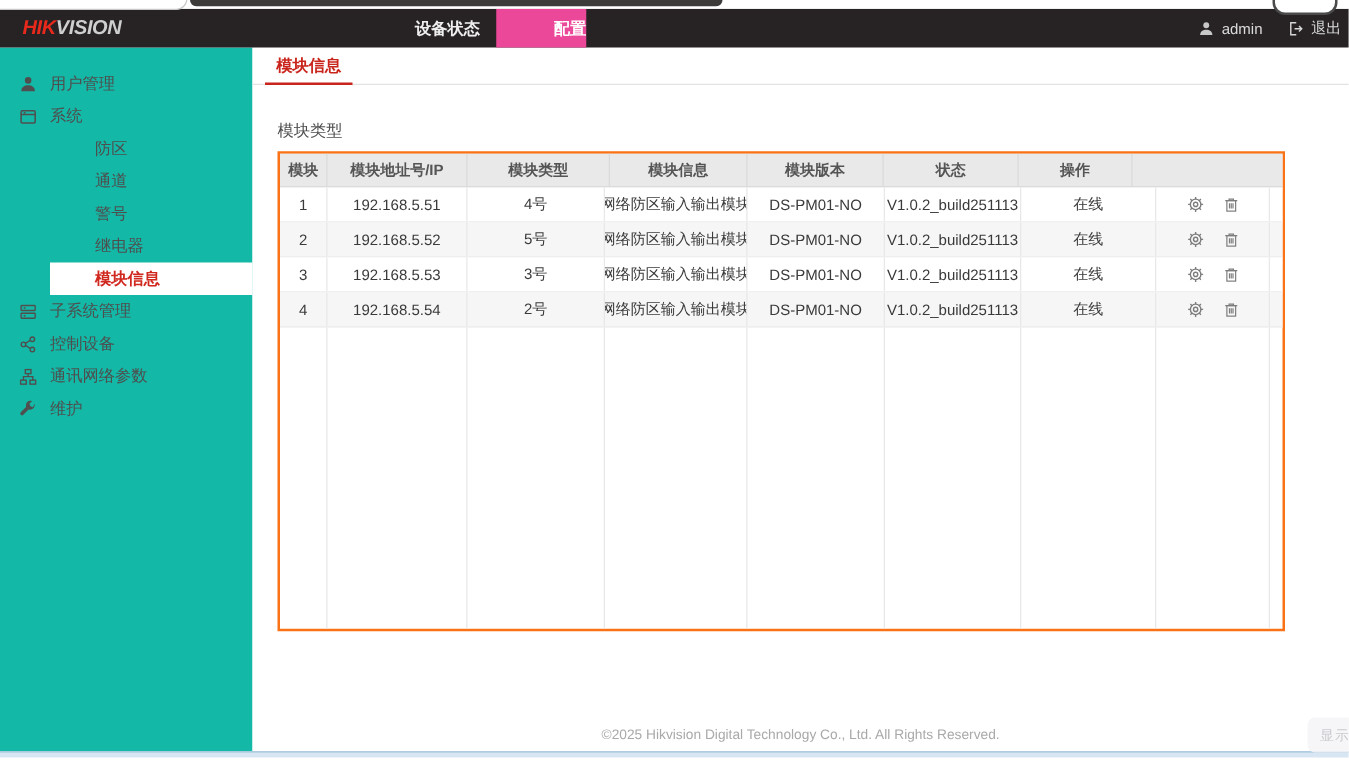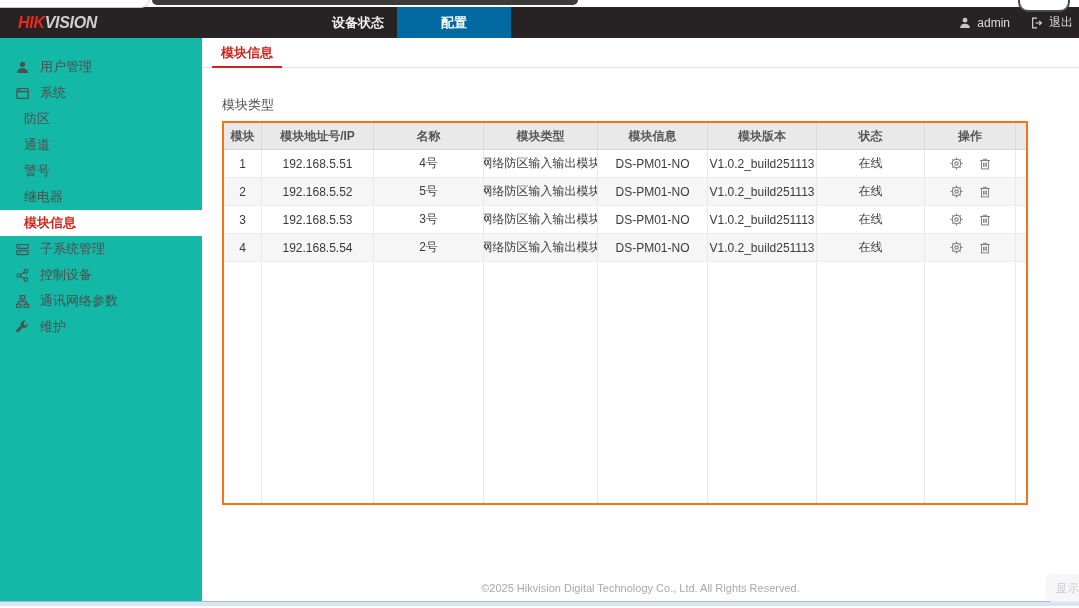--- a/index.html
+++ b/index.html
@@ -13,29 +13,29 @@
   .addrbar-remnant{position:absolute;top:0;left:152px;width:426px;height:5px;background:#3d3a3a;border-radius:0 0 5px 5px;}
   .pill-remnant-left{position:absolute;top:-10px;left:-30px;width:178px;height:16px;border:1px solid #c9c9c9;border-radius:9px;background:#fff;}
   .pill-remnant-right{position:absolute;top:-10px;left:1018px;width:48px;height:18px;border:2px solid #4a4a4a;border-radius:10px;background:#fff;}
   
   .topnav{position:absolute;top:7px;left:0;width:1079px;height:31px;background:#272324;z-index:20;}
   .logo{position:absolute;left:18px;top:0;height:31px;display:flex;align-items:center;font-style:italic;font-weight:bold;font-size:16px;letter-spacing:-0.3px;}
   .logo .hik{color:#e8291c;}
   .logo .vision{color:#cfcfcf;}
   .nav-tab{position:absolute;top:0;height:31px;line-height:31px;text-align:center;font-size:13px;font-weight:bold;color:#efefef;cursor:pointer;}
   .nav-tab.status{left:308px;width:100px;font-family:Liberation Serif, serif;}
-  .nav-tab.config{left:397px;width:114px;background:#0369a1;color:#fff;}
+  .nav-tab.config{left:397px;width:72px;background:#ec4899;color:#fff;text-align:right;}
   .nav-right{position:absolute;right:6px;top:0;height:31px;display:flex;align-items:center;gap:20px;color:#dcdcdc;font-size:12px;}
   .nav-user,.nav-logout{display:flex;align-items:center;gap:5px;cursor:pointer;}
   .nav-right svg{display:block;}
   
   .sidebar{position:absolute;top:38px;left:0;width:202px;height:563px;background:#14b8a6;box-sizing:border-box;padding-top:16px;z-index:10;}
   .side-item{height:26px;display:flex;align-items:center;padding-left:14px;font-size:13px;color:#4e4e4e;cursor:pointer;}
   .side-item .icon{width:17px;height:17px;margin-right:9px;display:flex;align-items:center;justify-content:center;}
-  .side-item.sub{padding-left:24px;}
+  .side-item.sub{padding-left:36px;margin-left:40px;}
   .side-item.selected{background:#ffffff;color:#d0281e;font-weight:bold;}
   
   .main{position:absolute;left:202px;top:38px;width:877px;height:563px;background:#fff;z-index:10;}
   .tabs-row{position:absolute;left:0;top:0;width:877px;height:30px;border-bottom:1px solid #e3e3e3;box-sizing:border-box;}
   .content-tab{position:absolute;left:10px;top:0;height:30px;line-height:29px;padding:0 9px;color:#c9251c;font-size:13px;font-weight:bold;border-bottom:2px solid #c9251c;box-sizing:border-box;cursor:pointer;}
   .filter-label{position:absolute;left:20px;top:55px;height:24px;line-height:24px;font-size:13px;color:#4e4e4e;}
   .select{position:absolute;left:191px;top:50px;width:181px;height:24px;border:1px solid #b9b9b9;background:#fff;box-sizing:border-box;font-size:13px;color:#333;line-height:22px;padding-left:8px;cursor:pointer;}
   .select .caret{position:absolute;right:7px;top:0;line-height:22px;font-size:8px;color:#555;}
   
   .table{position:absolute;left:20px;top:83px;width:806px;height:384px;border:2px solid #f97316;box-sizing:border-box;display:flex;flex-direction:column;background:#fff;}
@@ -177,21 +177,20 @@
 <div class="main">
   <div class="tabs-row">
     <div class="content-tab">模块信息</div>
   </div>
   <div class="filter-label">模块类型</div>
 
   <div class="table">
     <div class="t-row t-head">
       <div class="t-cell c0">模块</div>
       <div class="t-cell c1">模块地址号/IP</div>
-      <div class="t-cell c2">名称</div>
       <div class="t-cell c3">模块类型</div>
       <div class="t-cell c4">模块信息</div>
       <div class="t-cell c5">模块版本</div>
       <div class="t-cell c6">状态</div>
       <div class="t-cell c7">操作</div>
       <div class="t-cell c8"></div>
     </div>
 
     <div style="display:flex;flex-direction:column;flex:1 1 auto;">
 

